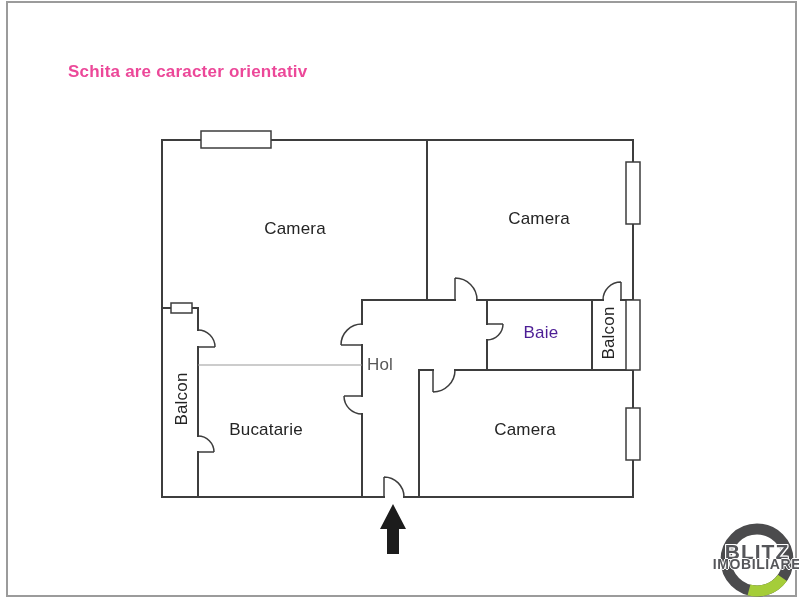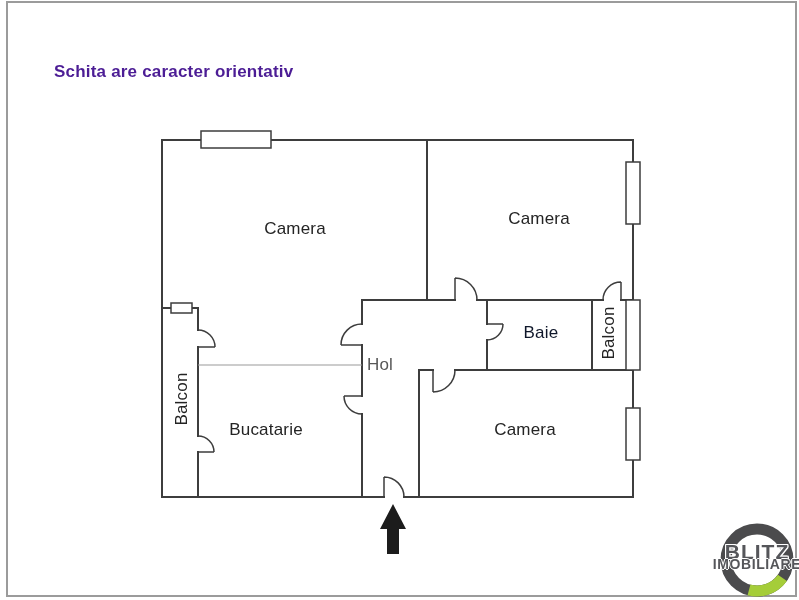--- a/index.html
+++ b/index.html
@@ -8,33 +8,33 @@
     font-family: "Liberation Sans", sans-serif; overflow: hidden;
   }
   .canvas { position: relative; width: 799px; height: 600px; background: #fff; }
 
   .frame {
     position: absolute; left: 6px; top: 1px; width: 791px; height: 596px;
     border: 2px solid #9b9b9b; box-sizing: border-box; pointer-events: none;
   }
 
   .title {
-    position: absolute; left: 54px; top: 62px;
-    font-size: 17px; font-weight: 600; color: #4c1d95; letter-spacing: .2px;
+    position: absolute; left: 68px; top: 62px;
+    font-size: 17px; font-weight: 600; color: #ec4899; letter-spacing: .2px;
   }
 
   .plan-svg { position: absolute; left: 0; top: 0; }
 
   .room-label {
     position: absolute; transform: translate(-50%, -50%);
     font-size: 17px; color: #242424; white-space: nowrap; letter-spacing: .2px;
   }
   .room-label.vertical { transform: translate(-50%, -50%) rotate(-90deg); }
   .room-label.muted  { color: #575757; }
-  .room-label.soft   { color: #0f172a; }
+  .room-label.soft   { color: #4c1d95; }
 
   .logo { position: absolute; left: 716px; top: 519px; width: 82px; height: 80px; }
   .logo svg { position: absolute; left: 0; top: 0; }
   .logo-brand {
     position: absolute; left: 41px; top: 33px; transform: translate(-50%, -50%);
     font-size: 21px; font-weight: 800; letter-spacing: 1px; color: #55565a;
     text-shadow: -1px 0 #fff, 1px 0 #fff, 0 -1px #fff, 0 1px #fff,
                  -1px -1px #fff, 1px 1px #fff, -1px 1px #fff, 1px -1px #fff;
   }
   .logo-sub {

